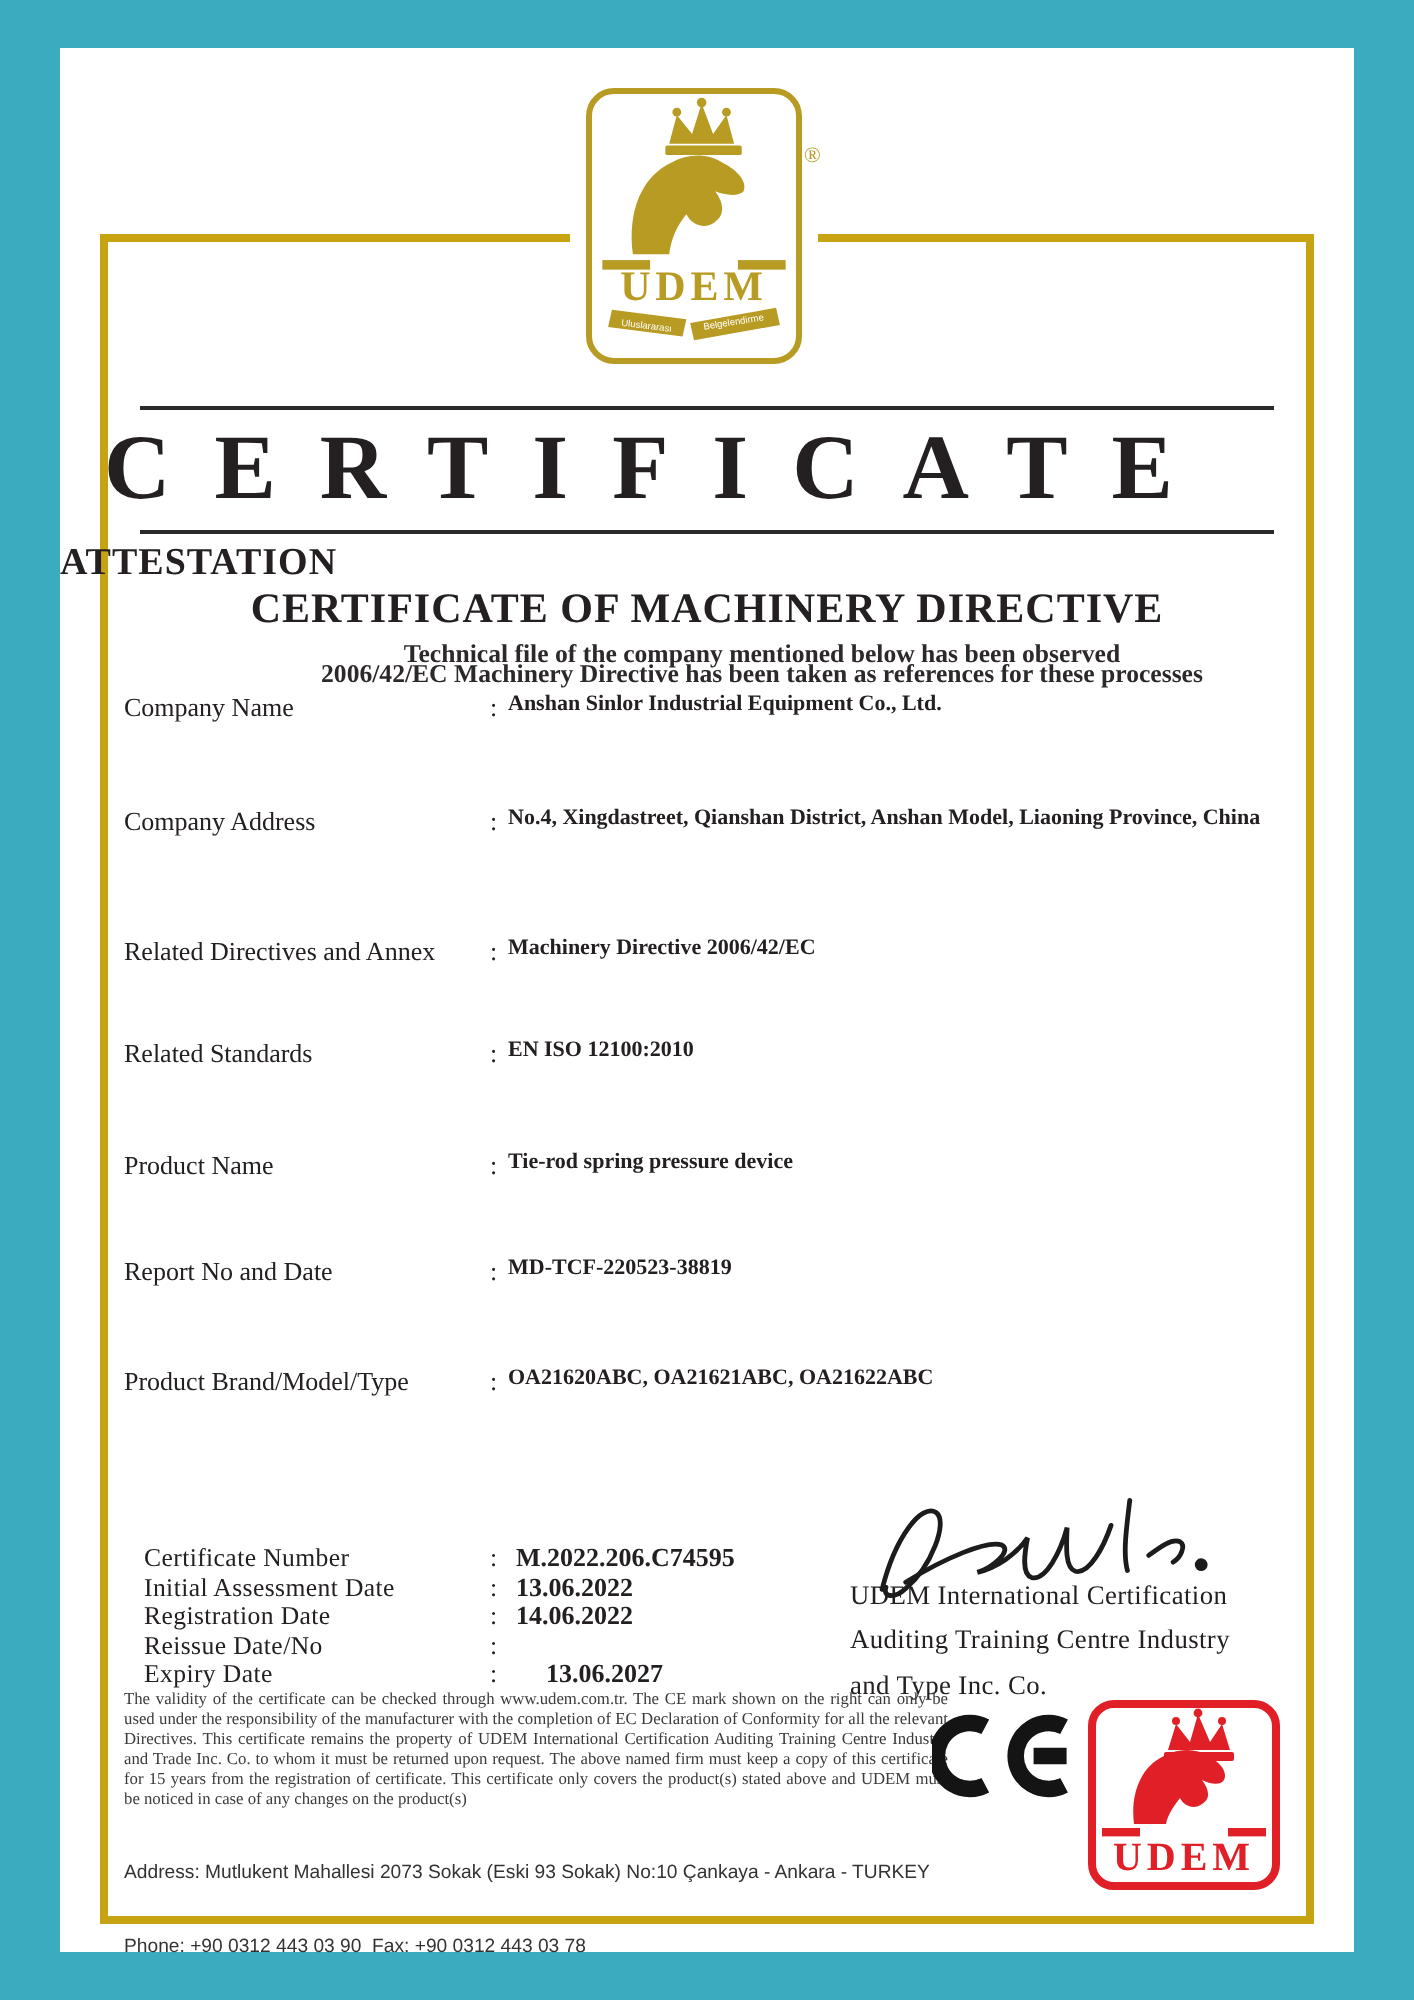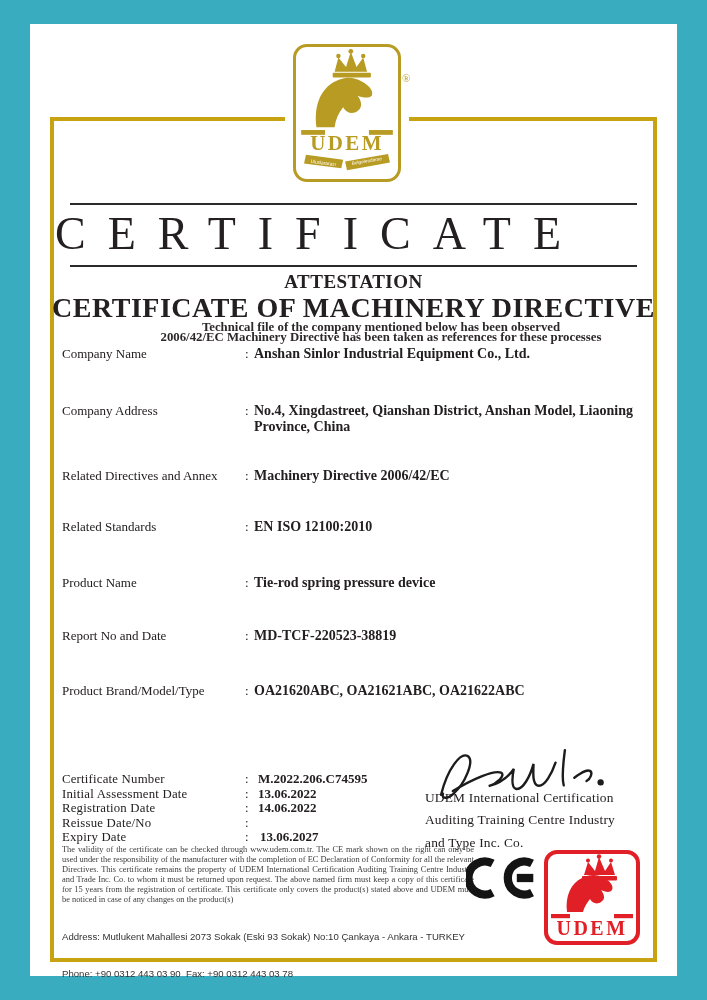--- a/index.html
+++ b/index.html
@@ -25,48 +25,48 @@
     box-shadow:0 0 0 8px #ffffff;
     z-index:5;
   }
   .registered{
     position:absolute;left:372px;top:48px;font-size:11px;color:#B89B22;z-index:6;
     font-family:"Liberation Serif",serif;
   }
   
   .title{
     position:absolute;left:0;top:182px;width:556px;height:56px;
-    font-size:46px;line-height:56px;font-weight:normal;
+    font-size:46px;line-height:56px;font-weight:bold;
     letter-spacing:22px;padding-left:22px;box-sizing:border-box;
     text-align:center;color:#242021;
   }
   .rule{position:absolute;left:40px;width:567px;height:2px;background:#2a2a2a;}
   .rule-top{top:179px;}
   .rule-bottom{top:241px;}
   .attestation{
-    position:absolute;left:0;top:247px;width:647px;text-align:center;
+    position:absolute;left:0;top:247px;width:647px;
     font-size:19px;font-weight:bold;letter-spacing:.5px;
   }
   .subtitle{
     position:absolute;left:0;top:268px;width:647px;text-align:center;
-    font-size:28px;font-weight:bold;letter-spacing:.5px;
+    font-size:21px;font-weight:bold;letter-spacing:.5px;
   }
   .intro1,.intro2{
     position:absolute;left:0;width:702px;text-align:center;font-size:12.8px;color:#2d292a;font-weight:bold;
   }
   .intro1{top:296px;}
   .intro2{top:306px;}
   
   .row{position:absolute;left:32px;width:590px;font-size:13px;}
   .row .lbl{position:absolute;left:0;top:0;width:180px;}
   .row .colon{position:absolute;left:183px;top:0;}
-  .row .val{position:absolute;left:192px;top:0;width:392px;font-weight:bold;font-size:14px;}
+  .row .val{position:absolute;left:192px;top:0;width:392px;font-weight:bold;font-size:11px;}
   
   .drow{position:absolute;left:32px;width:590px;font-size:12.8px;line-height:14.6px;}
-  .drow .lbl{position:absolute;left:0;top:0;width:180px;letter-spacing:.2px;font-family:Liberation Serif, serif;}
+  .drow .lbl{position:absolute;left:10px;top:0;width:180px;letter-spacing:.2px;font-family:Liberation Serif, serif;}
   .drow .colon{position:absolute;left:183px;top:0;}
   .drow .val{position:absolute;left:196px;top:0;font-weight:bold;font-size:13px;}
   
   .issuer{
     position:absolute;left:395px;top:763px;width:230px;
     font-size:13.4px;line-height:22.4px;color:#242021;letter-spacing:.2px;
   }
   .signature{
     position:absolute;left:398px;top:716px;width:205px;height:65px;
     transform:rotate(-3deg);z-index:4;
@@ -183,21 +183,21 @@
       <span class="val">14.06.2022</span>
   </div>
   <div class="drow" style="top:791.5px">
     <span class="lbl">Reissue Date/No</span>
       <span class="colon">:</span>
       <span class="val"></span>
   </div>
   <div class="drow" style="top:806px">
     <span class="lbl">Expiry Date</span>
       <span class="colon">:</span>
-      <span class="val" style="left:198px">13.06.2027</span>
+      <span class="val" style="left:211px">13.06.2027</span>
   </div>
 
   <svg class="signature" viewBox="0 0 205 65">
     <g fill="none" stroke="#1c1c1c" stroke-width="2.4" stroke-linecap="round">
       <path d="M12 50 C20 24 34 8 41 13 C47 18 37 40 24 50 C18 55 12 54 14 49"></path>
       <path d="M24 47 C44 36 66 28 73 31 C78 34 68 42 60 44 C70 42 80 36 86 28 C84 36 82 46 87 48 C94 50 102 36 106 24 C105 34 104 44 109 46 C116 48 124 34 128 24"></path>
       <path d="M138 12 C136 24 133 38 135 47"></path>
       <path d="M146 40 C152 36 158 32 162 34 C165 36 162 42 158 44"></path>
       <circle cx="172" cy="46" r="2" fill="#1c1c1c"></circle>
     </g>

